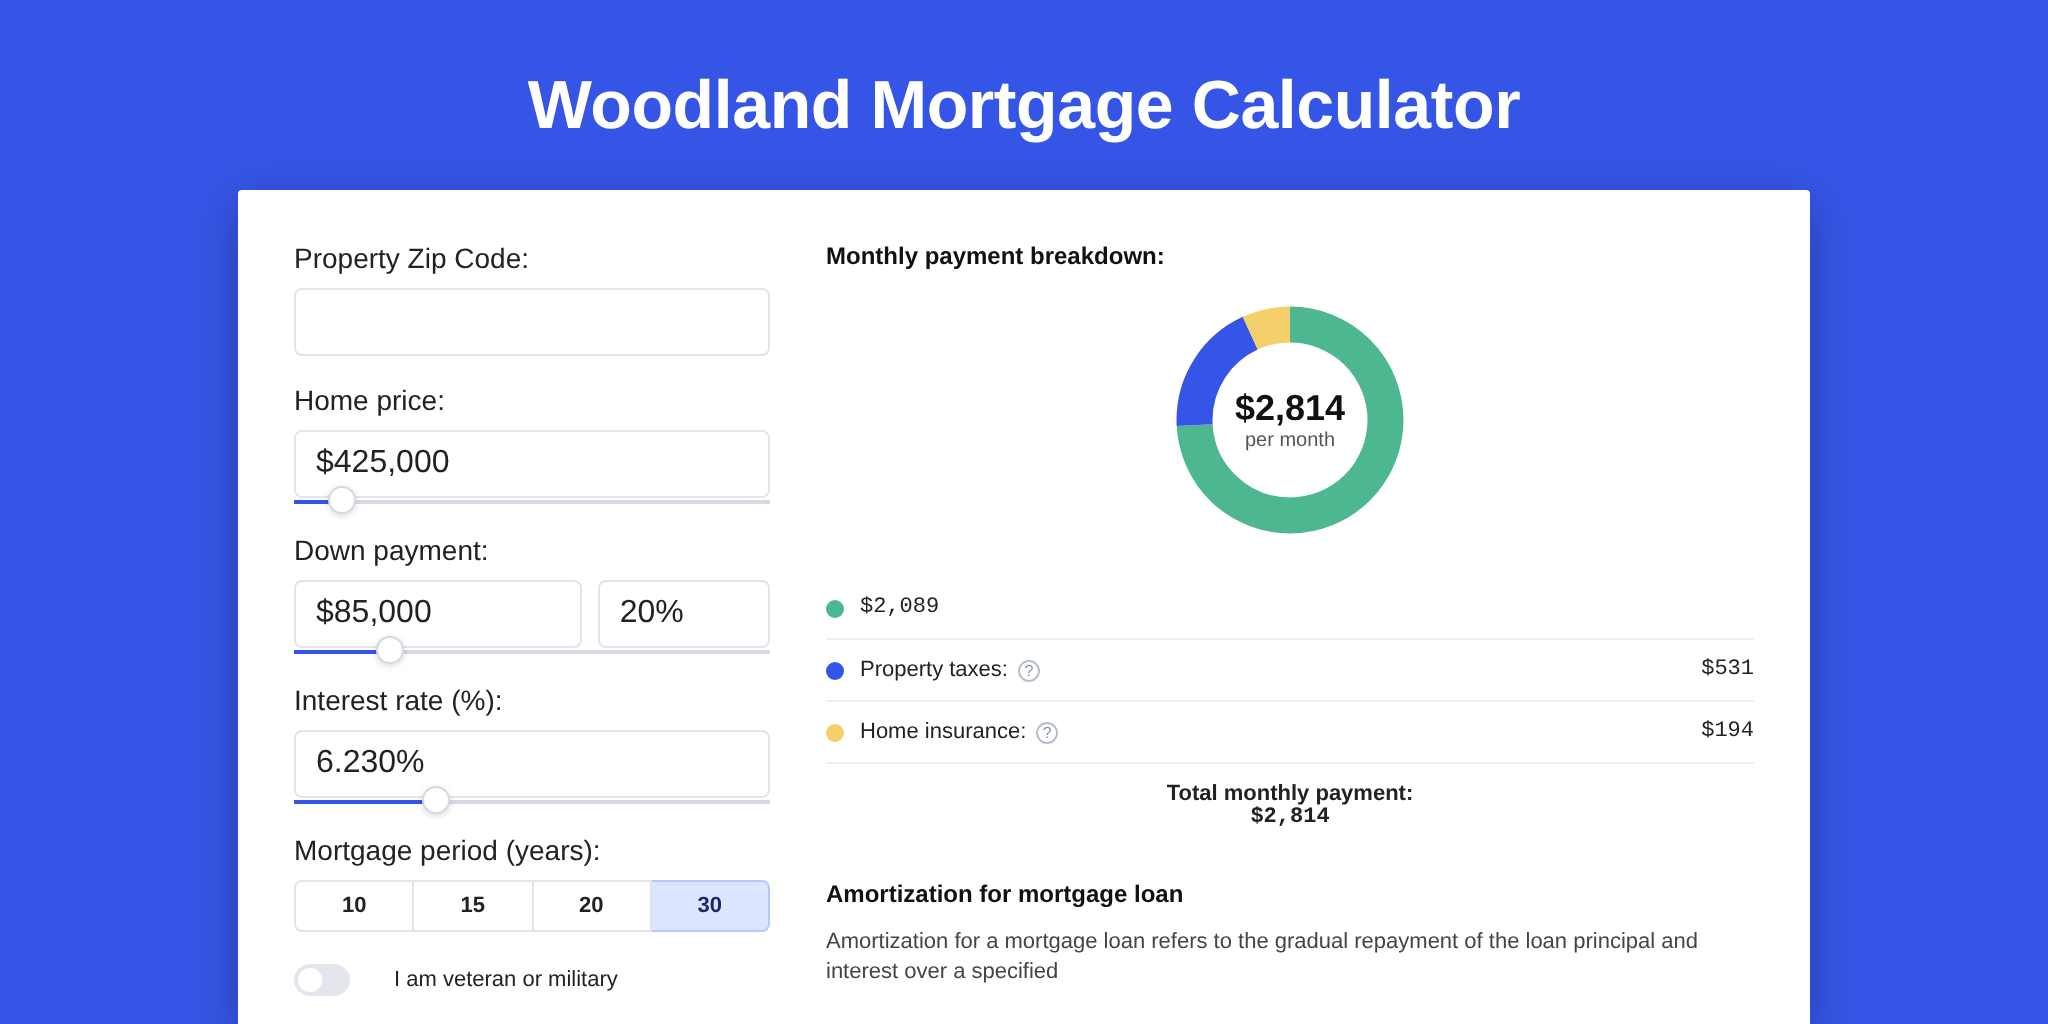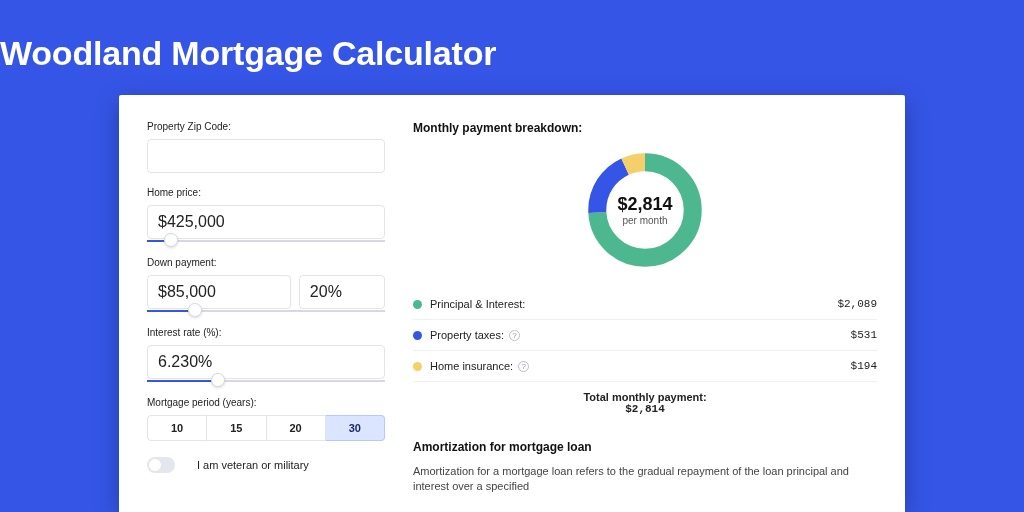--- a/index.html
+++ b/index.html
@@ -1,33 +1,33 @@
 <!DOCTYPE html>
 <html><head>
 <meta charset="utf-8">
 <style>
   * { box-sizing: border-box; margin: 0; padding: 0; }
   html, body { width: 1024px; height: 512px; overflow: hidden; font-family: -apple-system, BlinkMacSystemFont, "Segoe UI", Arial, sans-serif; }
   body { background: #3555e6; }
-  .title { text-align: left; color: #fff; font-size: 34px; font-weight: 700; padding: 34px 0 22px; letter-spacing: -0.2px; }
+  .title { text-align: center; color: #fff; font-size: 34px; font-weight: 700; padding: 34px 0 22px; letter-spacing: -0.2px; }
   .card {
     background: #fff;
     margin: 0 auto;
     width: 786px;
     height: 420px;
     border-radius: 2px 2px 0 0;
     box-shadow: 0 6px 24px rgba(0,0,0,0.25);
     padding: 26px 28px;
     display: flex;
     gap: 28px;
     overflow: hidden;
   }
   .left { width: 238px; flex-shrink: 0; }
   .right { flex: 1; }
-  .lbl { font-size: 10px; color: #222; margin-bottom: 7px; display: block; }
+  .lbl { font-size: 14px; color: #222; margin-bottom: 7px; display: block; }
   .field { margin-bottom: 14px; }
   .inp {
     width: 100%; height: 34px; border: 1px solid #e2e4ea; border-radius: 4px;
     padding: 0 10px; font-size: 16px; color: #222; background: #fff;
   }
   .slider-track { position: relative; height: 4px; margin-top: 0; }
   .slider-line { height: 2px; background: #d6d9e2; position: absolute; left:0; right:0; top:1px;}
   .slider-fill { height: 2px; background: #3555e6; position: absolute; left:0; top:1px; }
   .slider-thumb {
     width: 14px; height: 14px; border-radius: 50%; background: #fff;
@@ -167,23 +167,20 @@
         <div class="donut-center">
           <div class="donut-val">$2,814</div>
           <div class="donut-sub">per month</div>
         </div>
       </div>
     </div>
 
     <div class="legend" id="legend">
         <div class="lrow">
           <span class="dot" style="background: rgb(77, 184, 144);"></span>
-          <span class="name">
-            <span>Principal &amp; Interest:</span>
-          </span>
           <span class="val">$2,089</span>
         </div>
         <div class="lrow">
           <span class="dot" style="background: rgb(53, 85, 230);"></span>
           <span class="name">
             <span>Property taxes:</span>
             <span class="help">?</span>
           </span>
           <span class="val">$531</span>
         </div>

